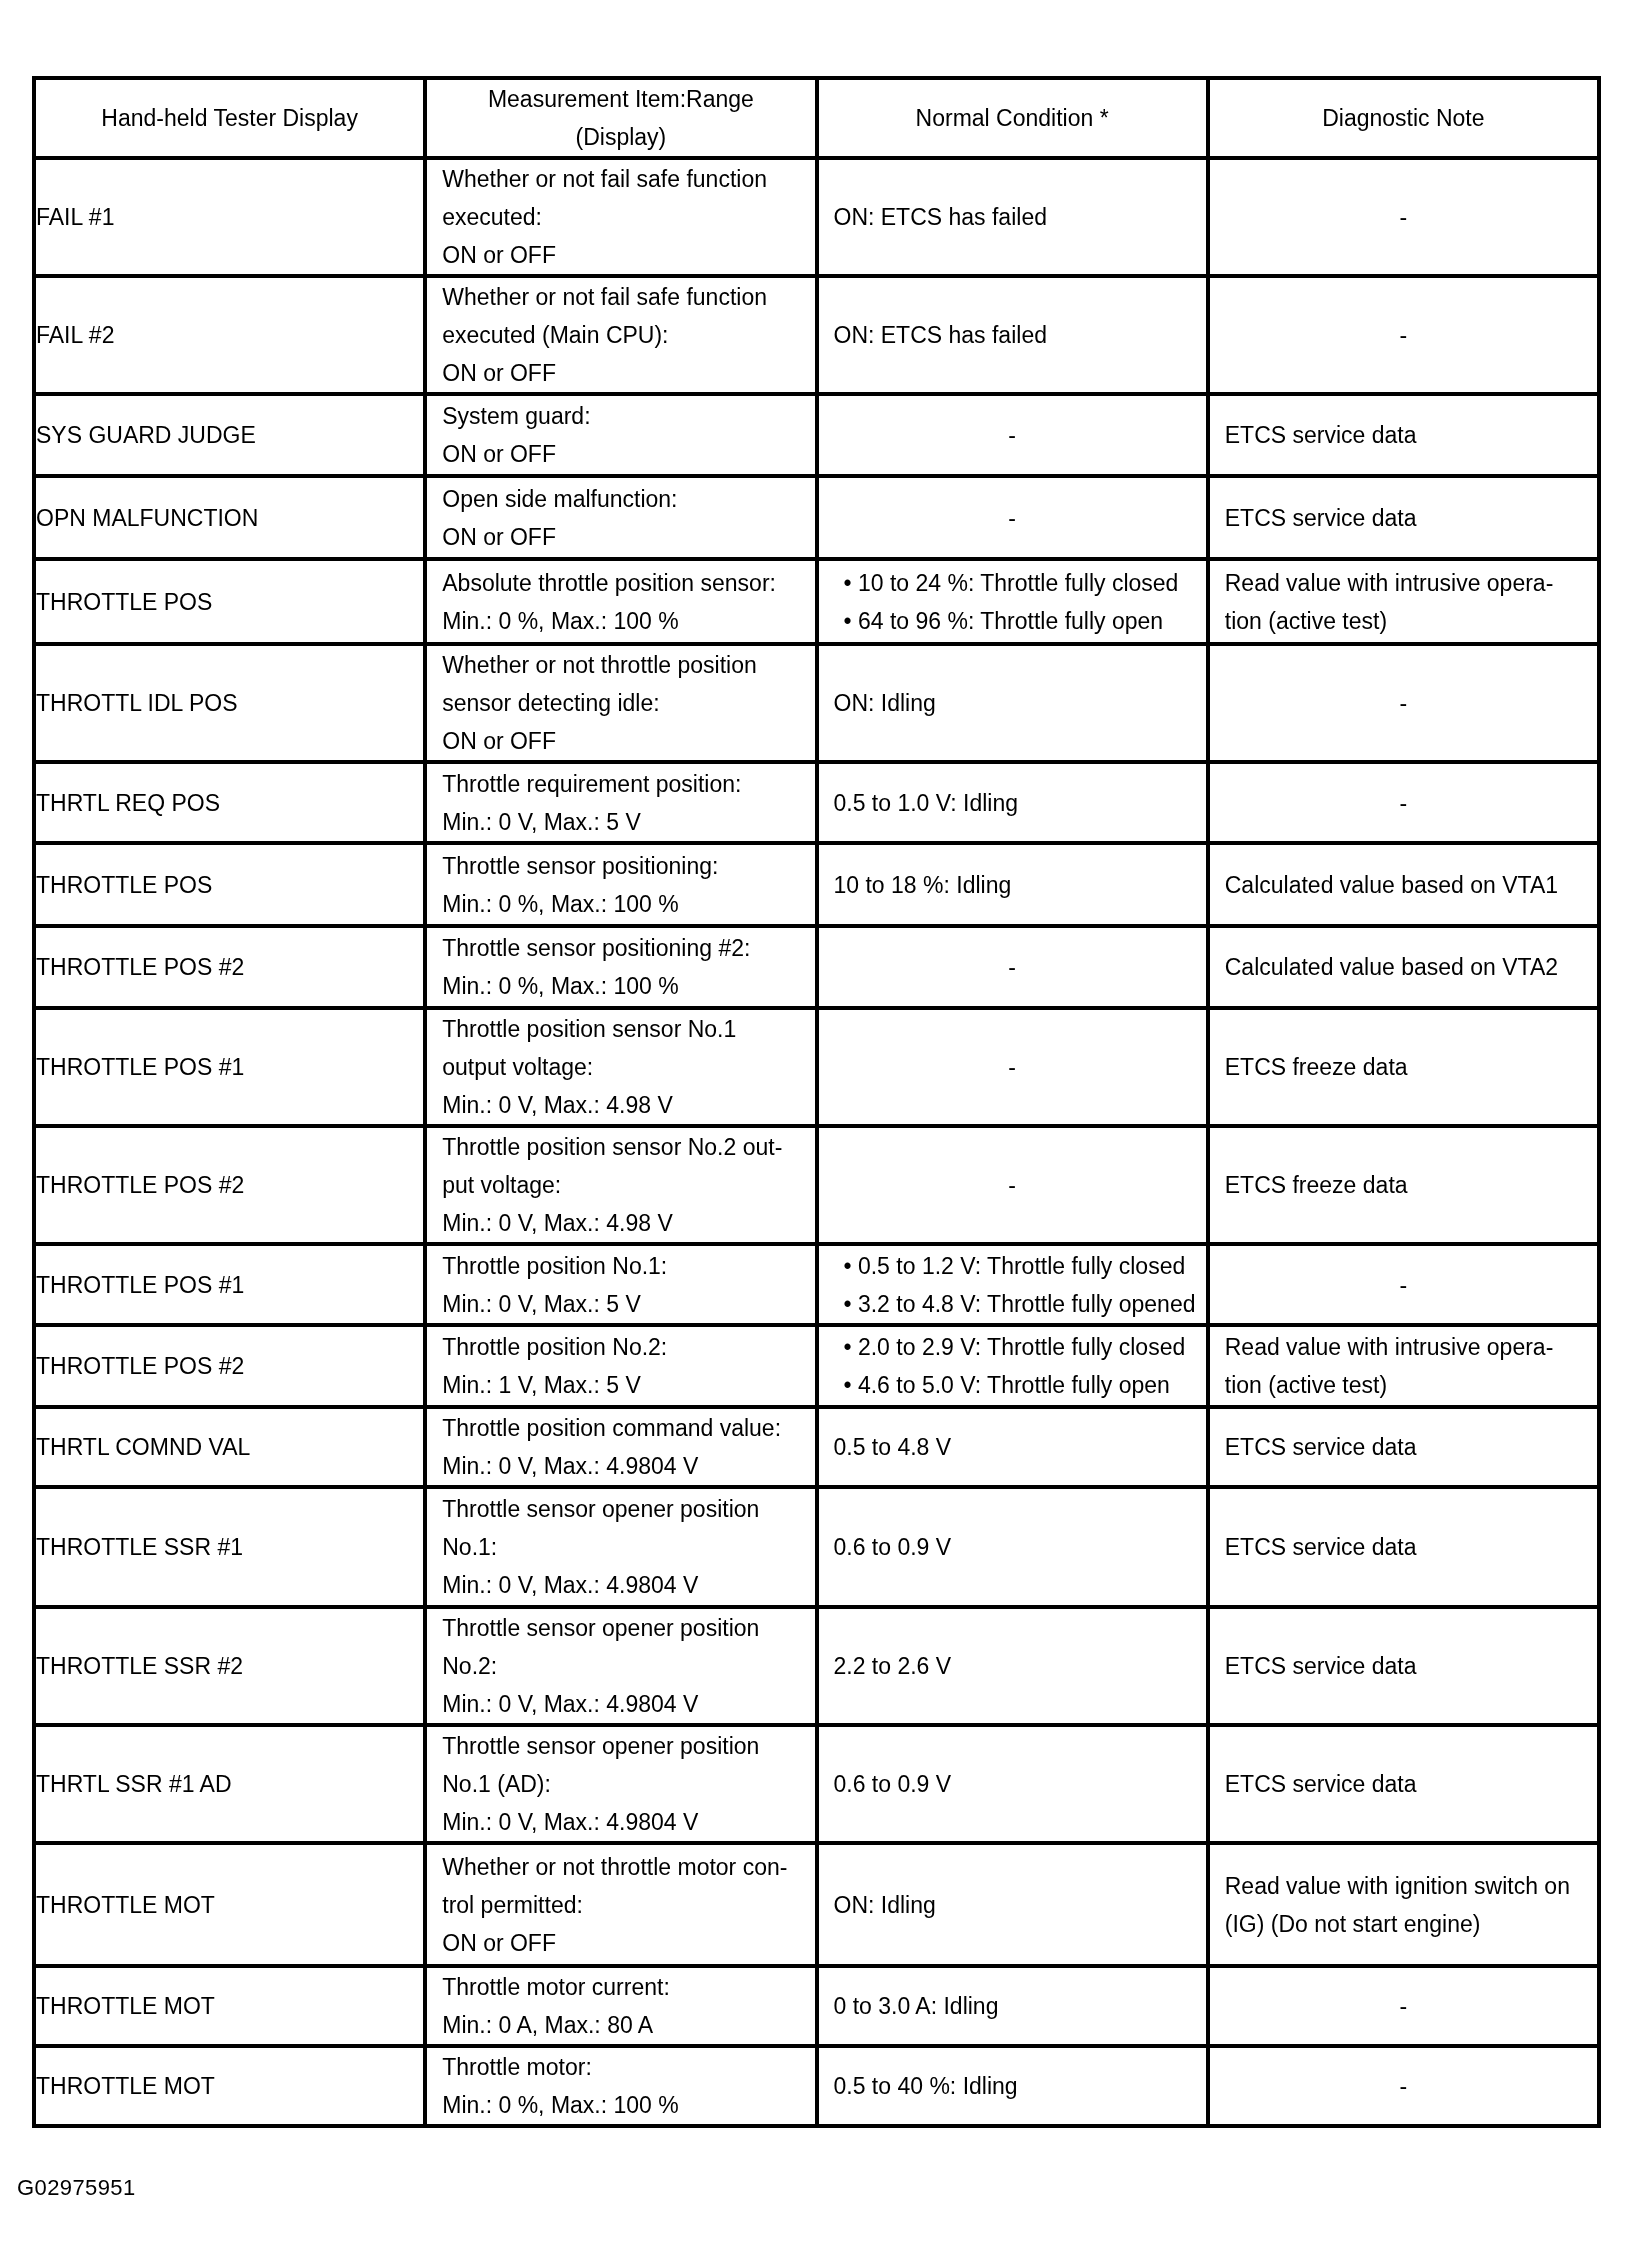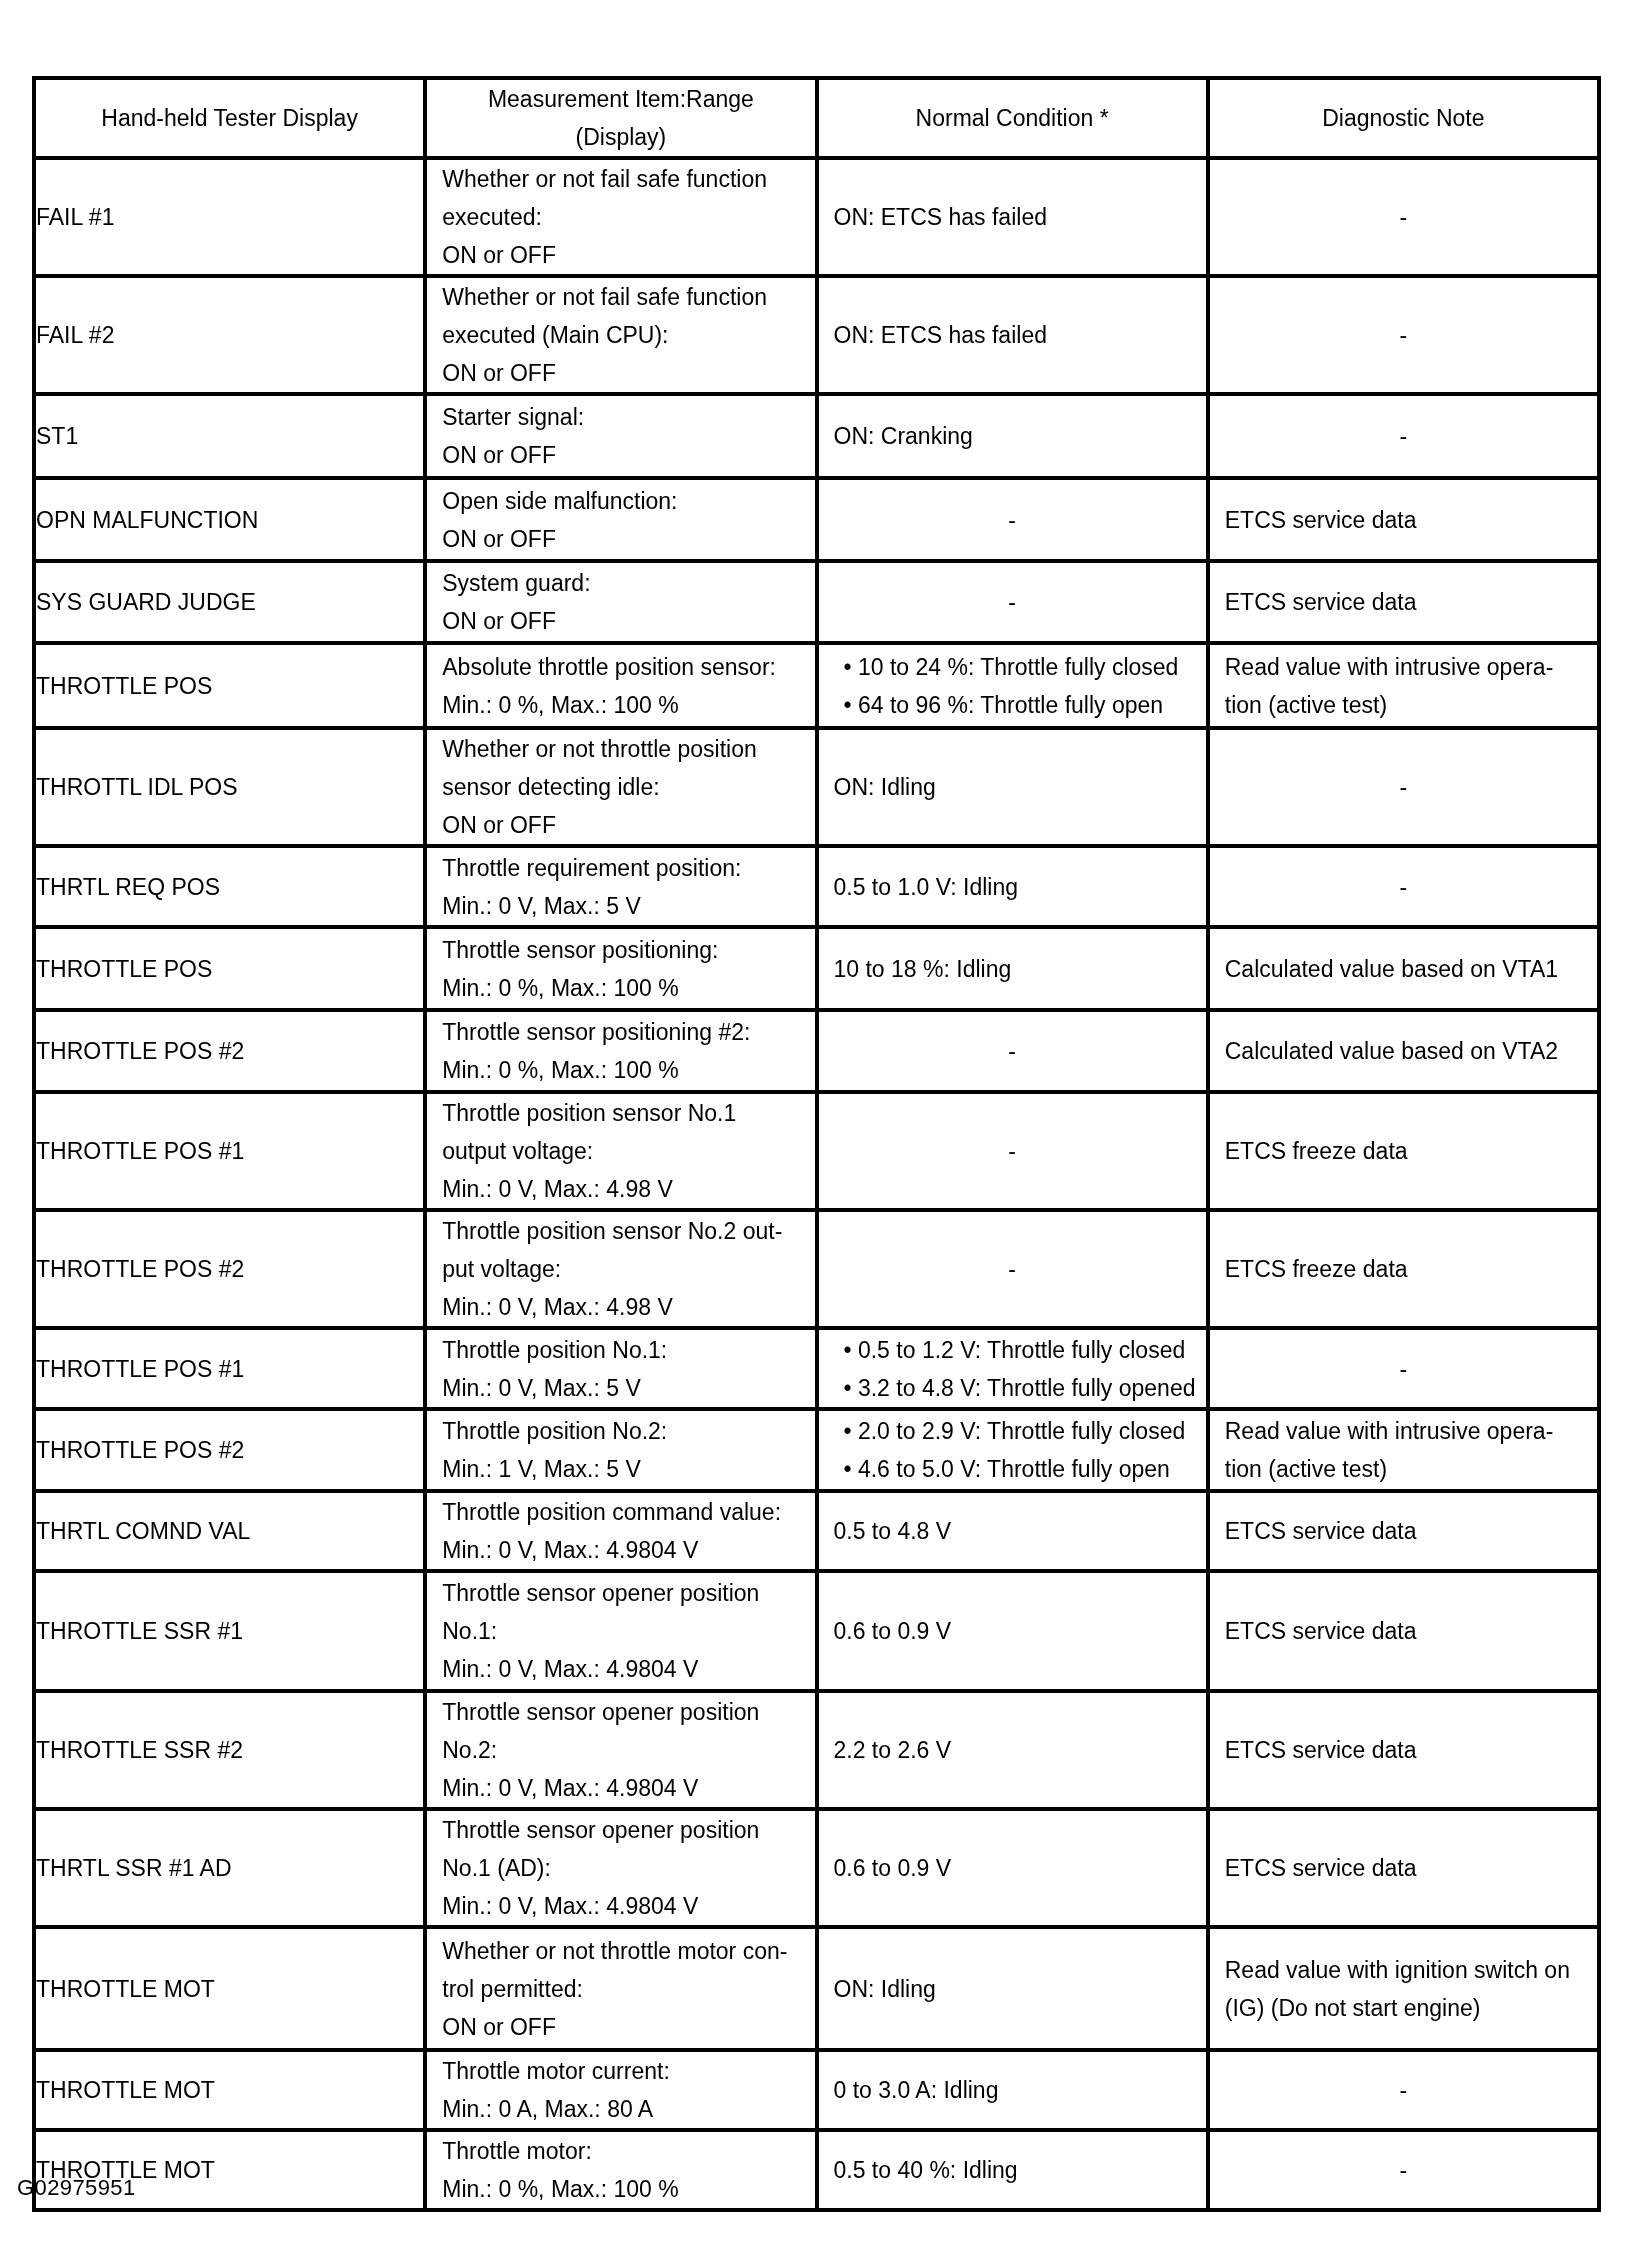--- a/index.html
+++ b/index.html
@@ -77,37 +77,30 @@
         <td class="c4 dash">-</td>
       </tr>
       <tr style="height:113px">
         <td class="c1">FAIL #2</td>
         <td class="c2">Whether or not fail safe function
 executed (Main CPU):
 ON or OFF</td>
         <td class="c3">ON: ETCS has failed</td>
         <td class="c4 dash">-</td>
       </tr>
-      <tr style="height:84px">
-        <td class="c1">ST1</td>
-        <td class="c2">Starter signal:
-ON or OFF</td>
-        <td class="c3">ON: Cranking</td>
-        <td class="c4 dash">-</td>
+      <tr style="height:82px">
+        <td class="c1">SYS GUARD JUDGE</td>
+        <td class="c2">System guard:
+ON or OFF</td>
+        <td class="c3 dash">-</td>
+        <td class="c4">ETCS service data</td>
       </tr>
       <tr style="height:83px">
         <td class="c1">OPN MALFUNCTION</td>
         <td class="c2">Open side malfunction:
-ON or OFF</td>
-        <td class="c3 dash">-</td>
-        <td class="c4">ETCS service data</td>
-      </tr>
-      <tr style="height:82px">
-        <td class="c1">SYS GUARD JUDGE</td>
-        <td class="c2">System guard:
 ON or OFF</td>
         <td class="c3 dash">-</td>
         <td class="c4">ETCS service data</td>
       </tr>
       <tr style="height:85px">
         <td class="c1">THROTTLE POS</td>
         <td class="c2">Absolute throttle position sensor:
 Min.: 0 %, Max.: 100 %</td>
         <td class="c3 bullet">• 10 to 24 %: Throttle fully closed
 • 64 to 96 %: Throttle fully open</td>

